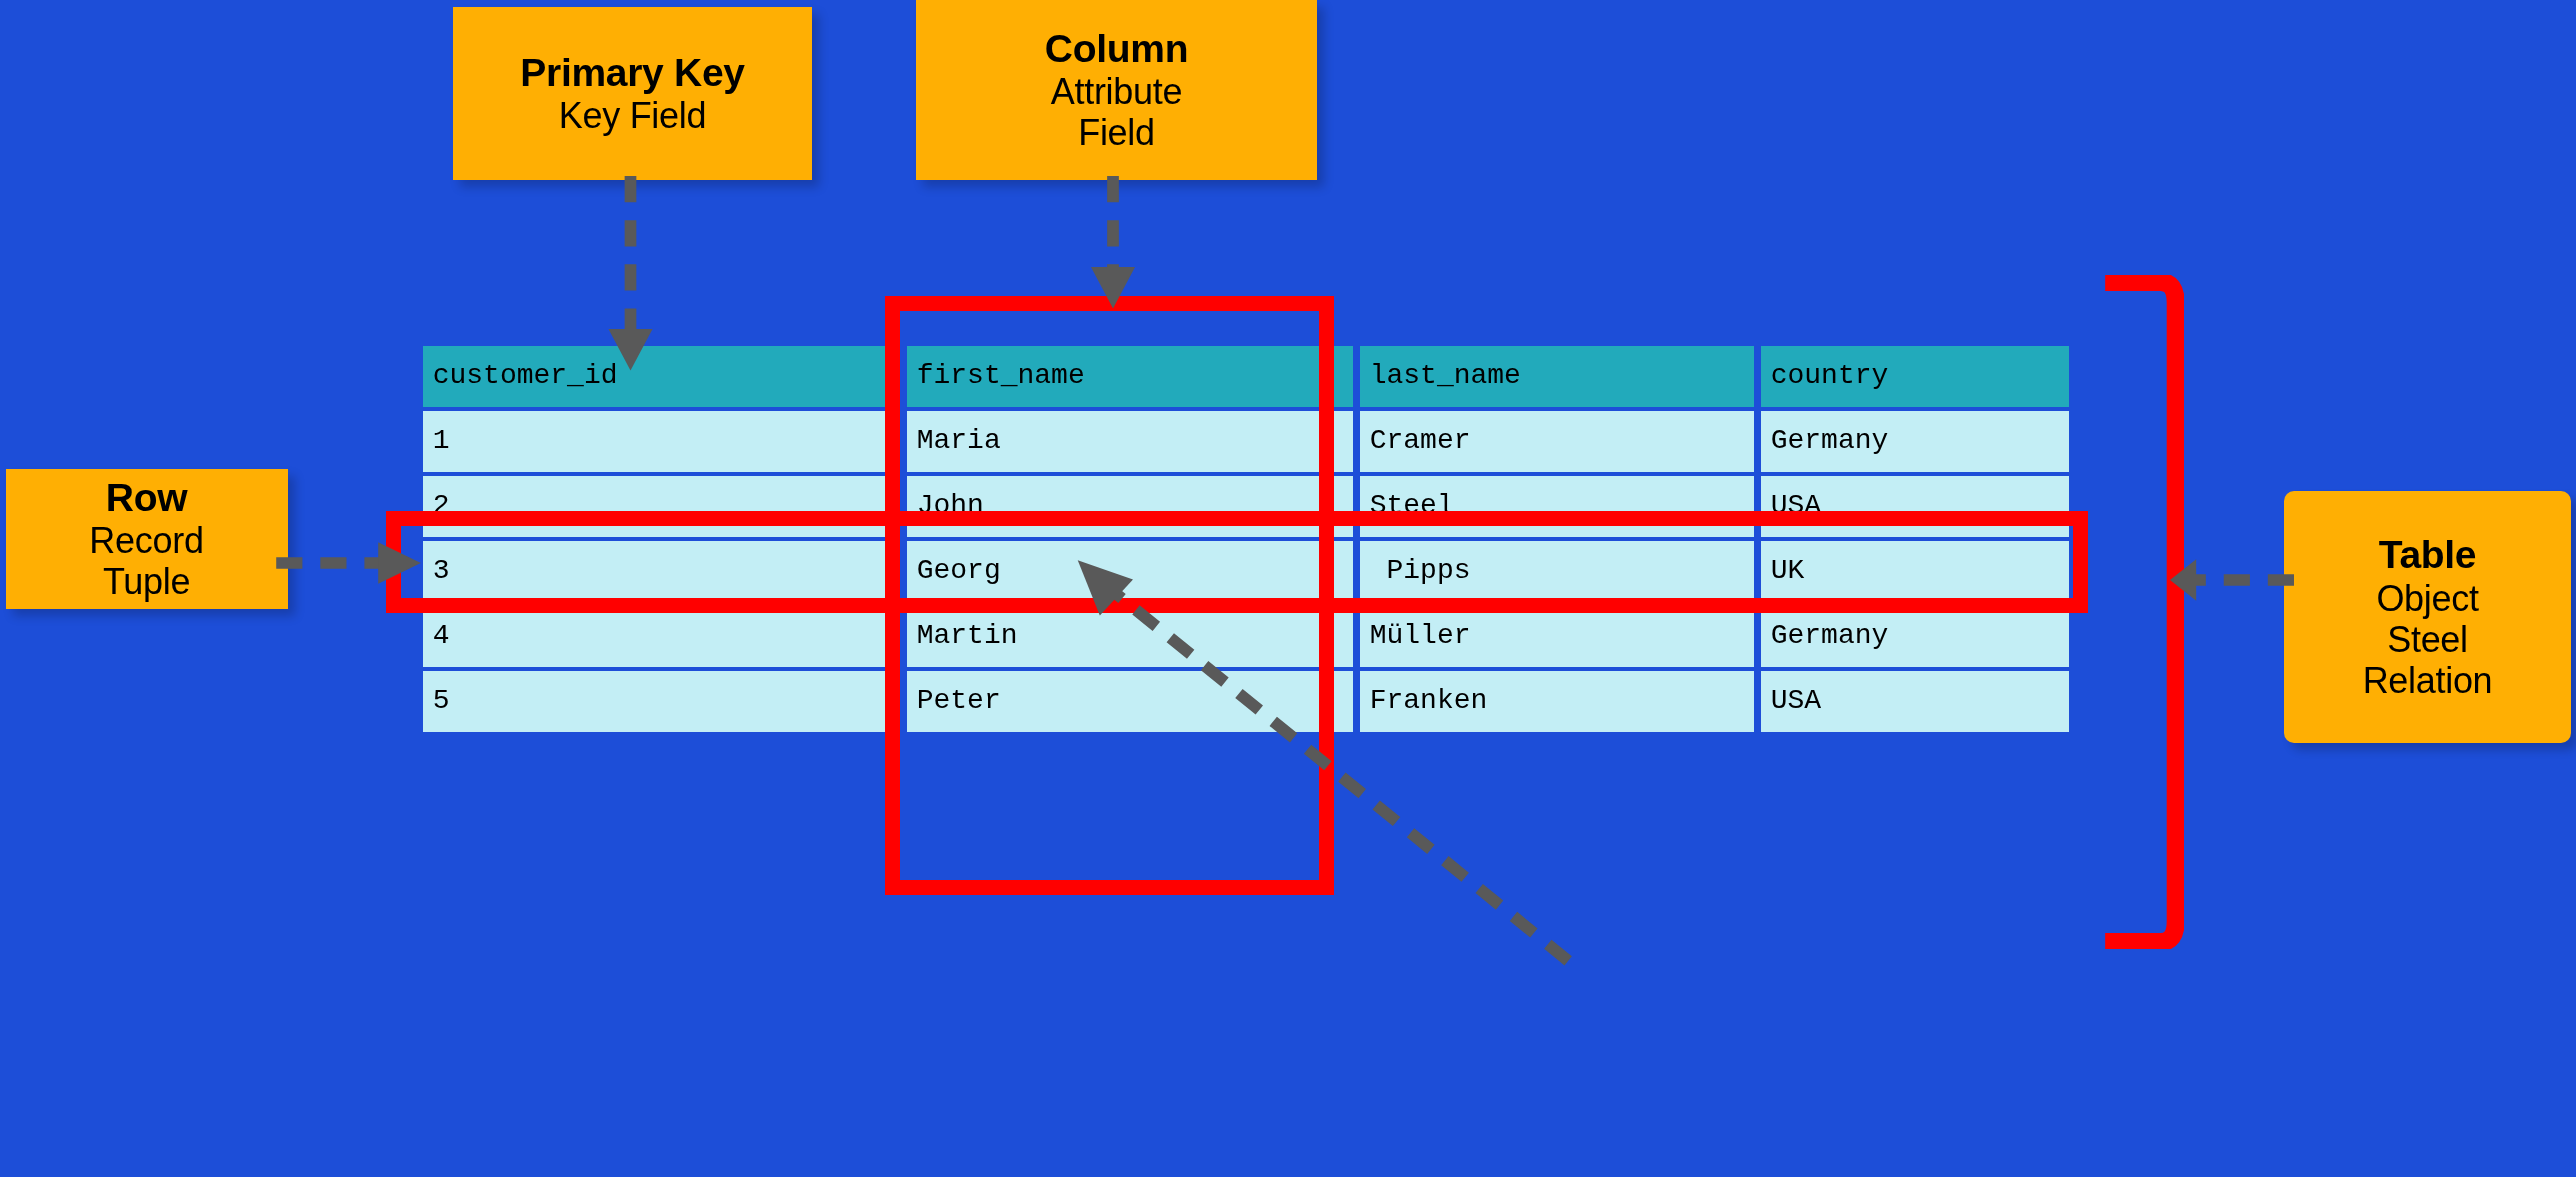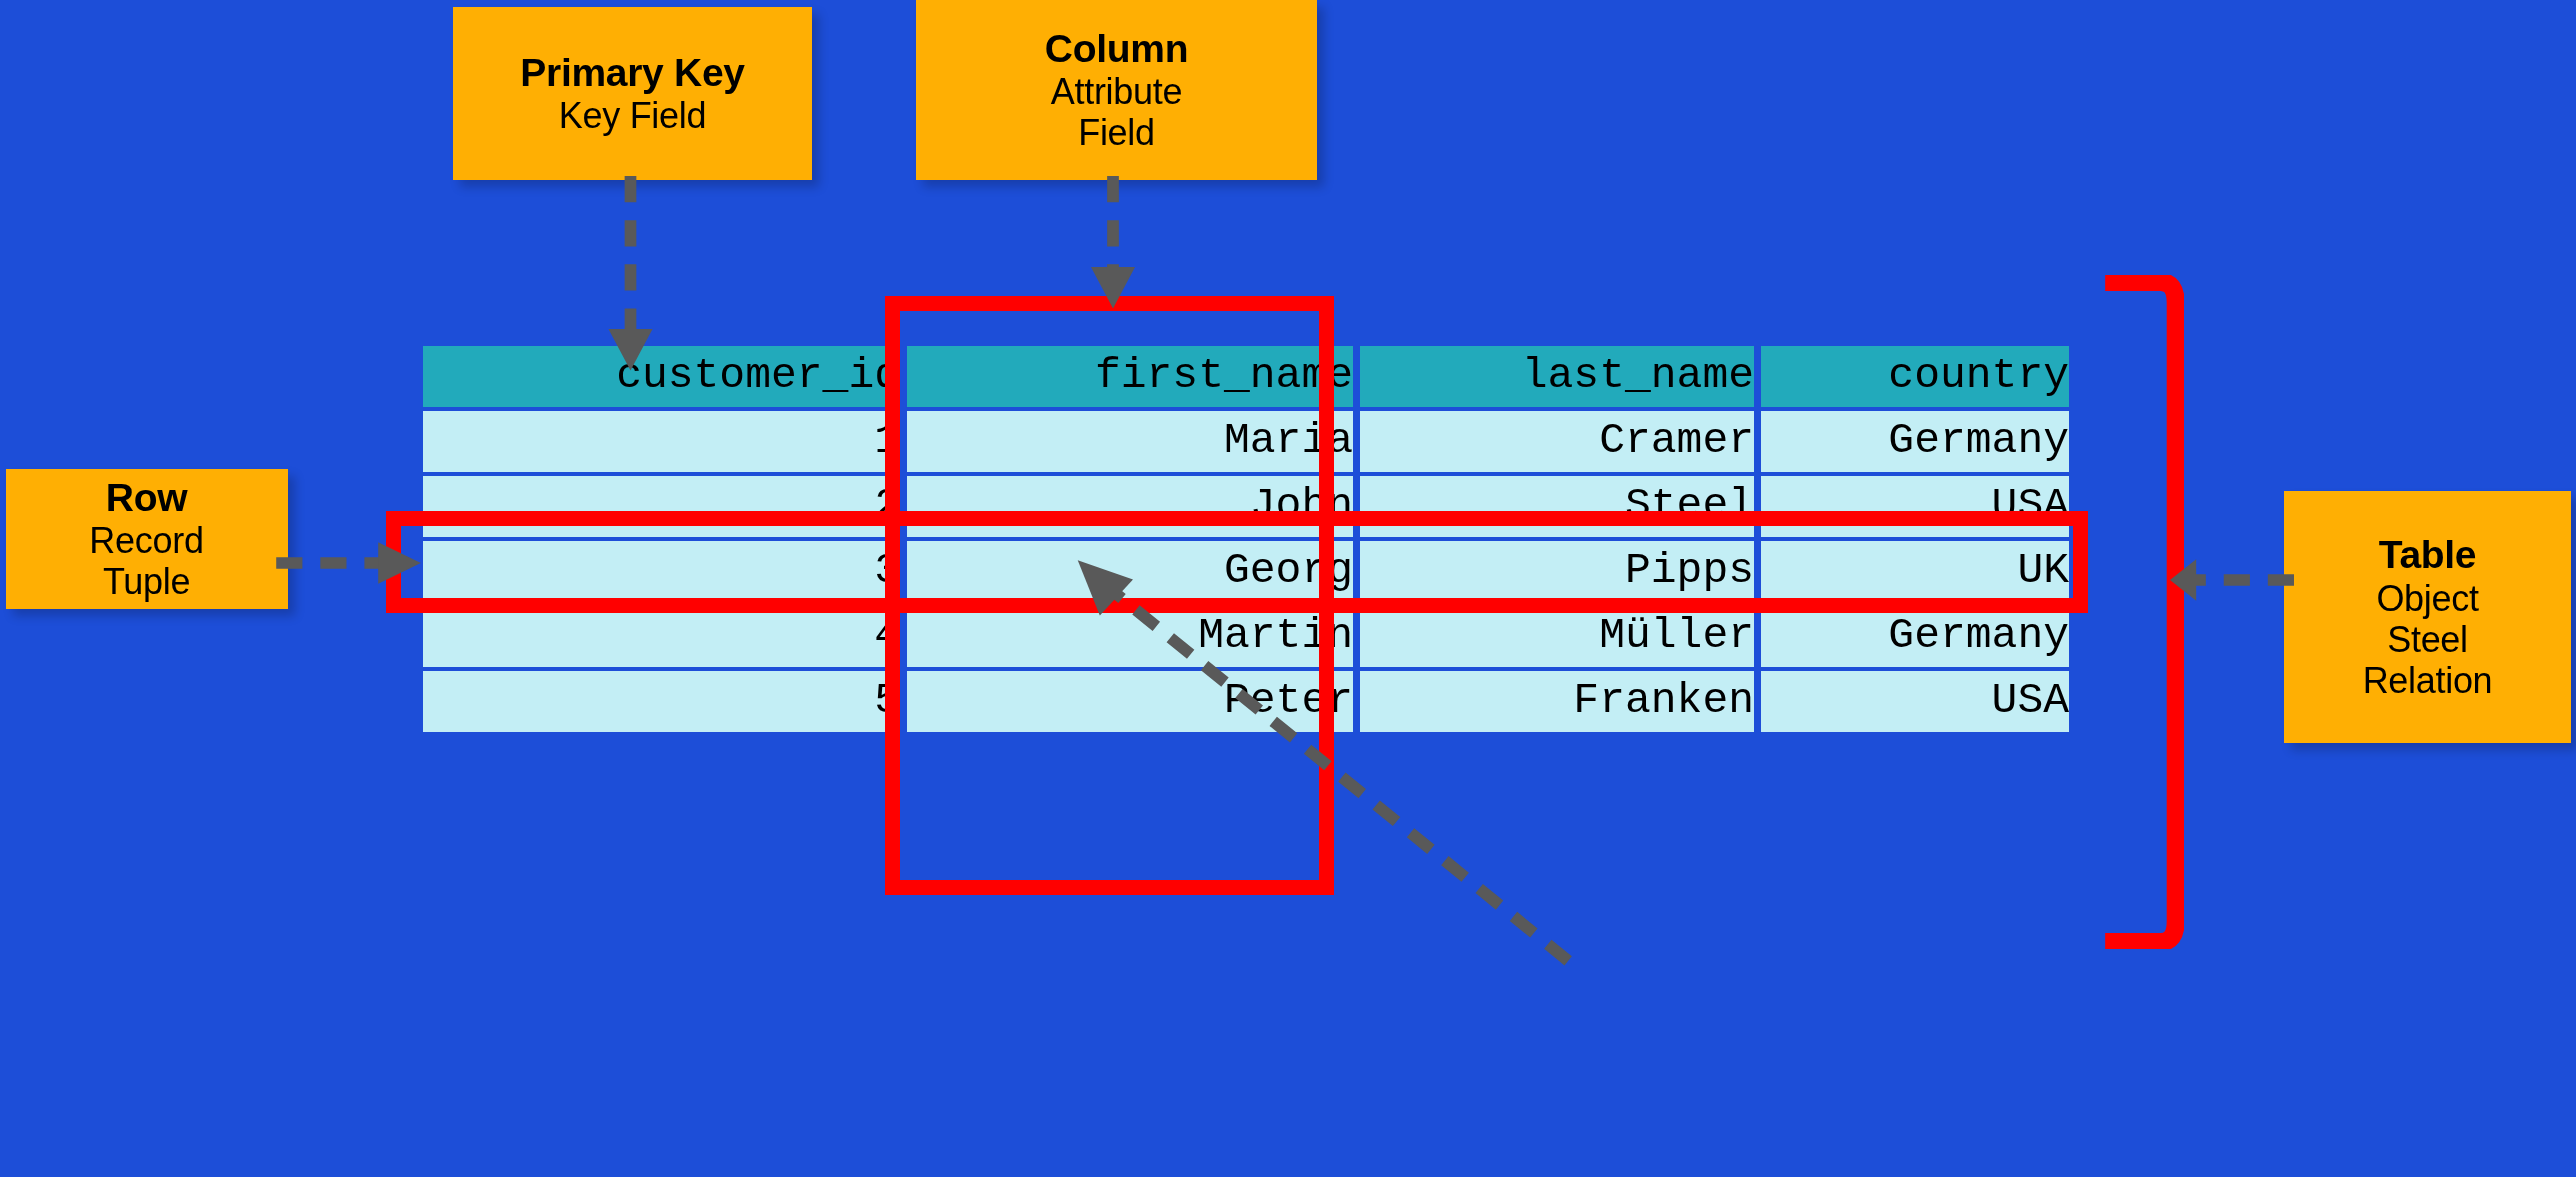--- a/index.html
+++ b/index.html
@@ -42,42 +42,42 @@
   .callout .sub {
     font-weight: normal;
     font-size: 36px;
     letter-spacing: -0.3px;
     white-space: nowrap;
   }
 
   #callout-primary-key { left: 453px;  top: 7px;   width: 359px; height: 173px; }
   #callout-column      { left: 916px; top: 0px;    width: 401px; height: 180px; }
   #callout-row         { left: 5.5px;    top: 469px;  width: 282px; height: 140px; }
-  #callout-table       { left: 2284px; top: 491px;  width: 287px; height: 252px; }
+  #callout-table       { left: 2284px; top: 491px;  width: 287px; height: 252px; border-radius: 10px; }
   #callout-cell        { left: 1403px; top: 964px; width: 394px; height: 200px; }
 
   
   #table-wrap {
     position: absolute;
     left: 423px;
     top: 342px;
     width: 1625px;
   }
   table.db {
     border-collapse: separate;
     border-spacing: 0px 4.8px;
     width: 100%;
     font-family: "Liberation Mono", "DejaVu Sans Mono", monospace;
     table-layout: fixed;
   }
   table.db th, table.db td {
     padding: 4.1px 0 7px 9.7px;
-    font-size: 43px;
+    font-size: 28px;
     font-weight: normal;
-    text-align: right;
+    text-align: left;
     color: #000000;
     white-space: pre;
     letter-spacing: 0px;
     height: 61px;
     box-sizing: border-box;
     overflow: hidden;
     margin-top: 20px;
   }
   table.db th {
     background: #22AABB;

